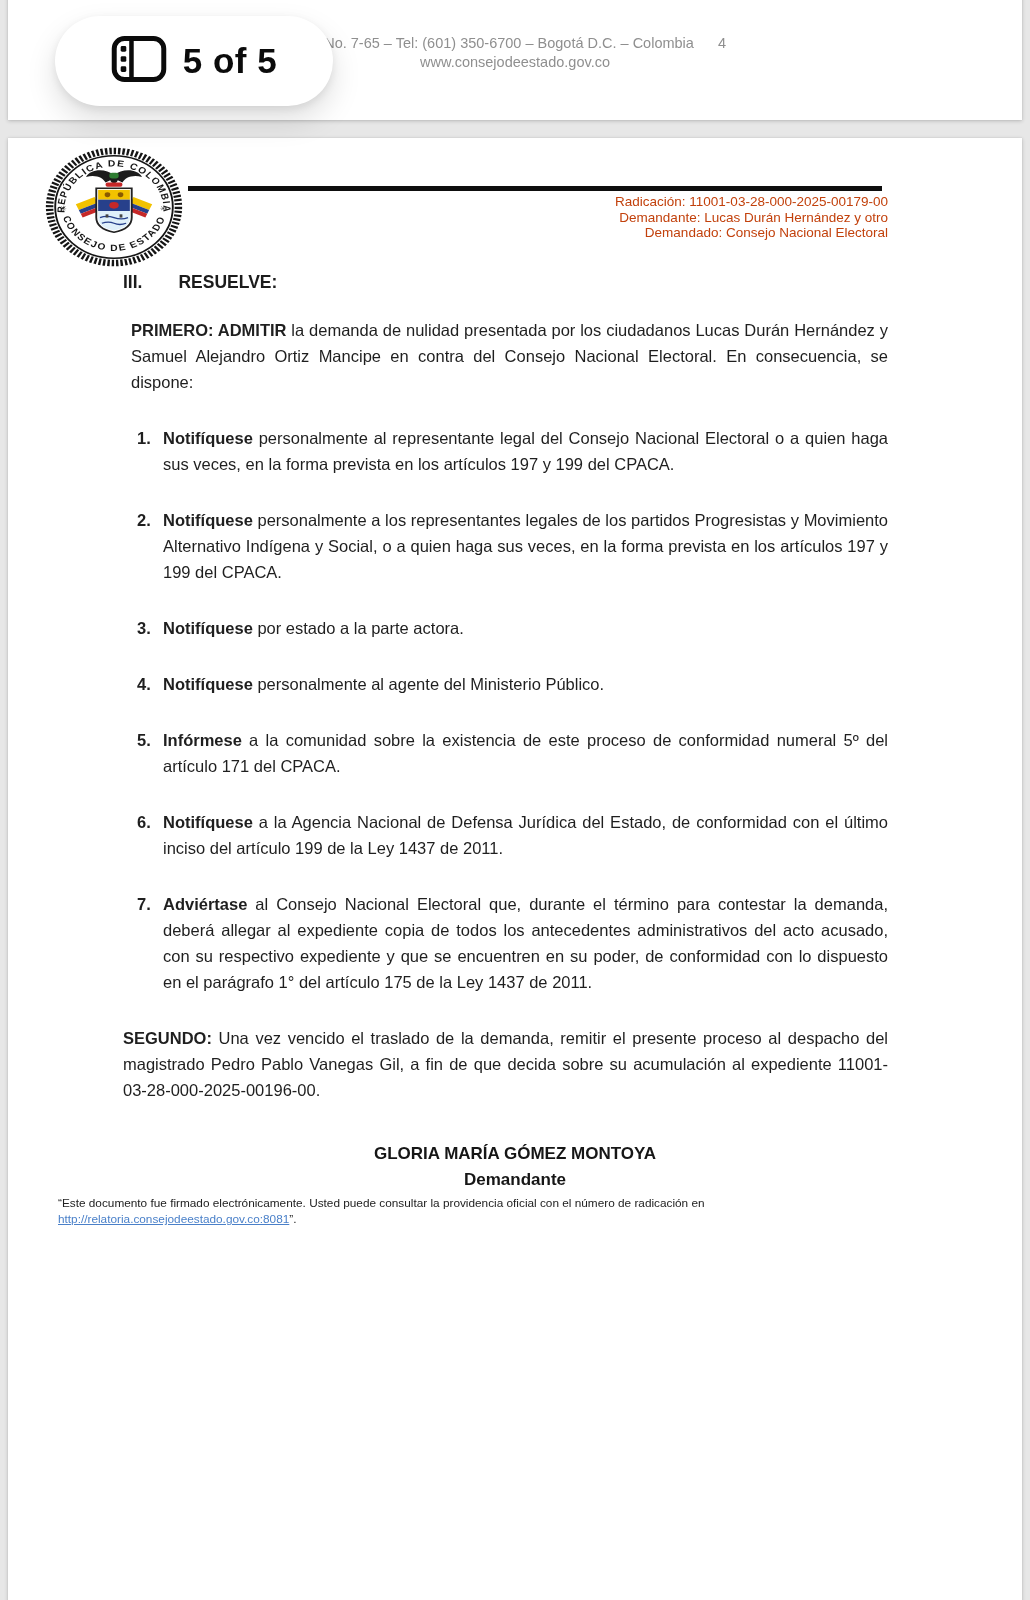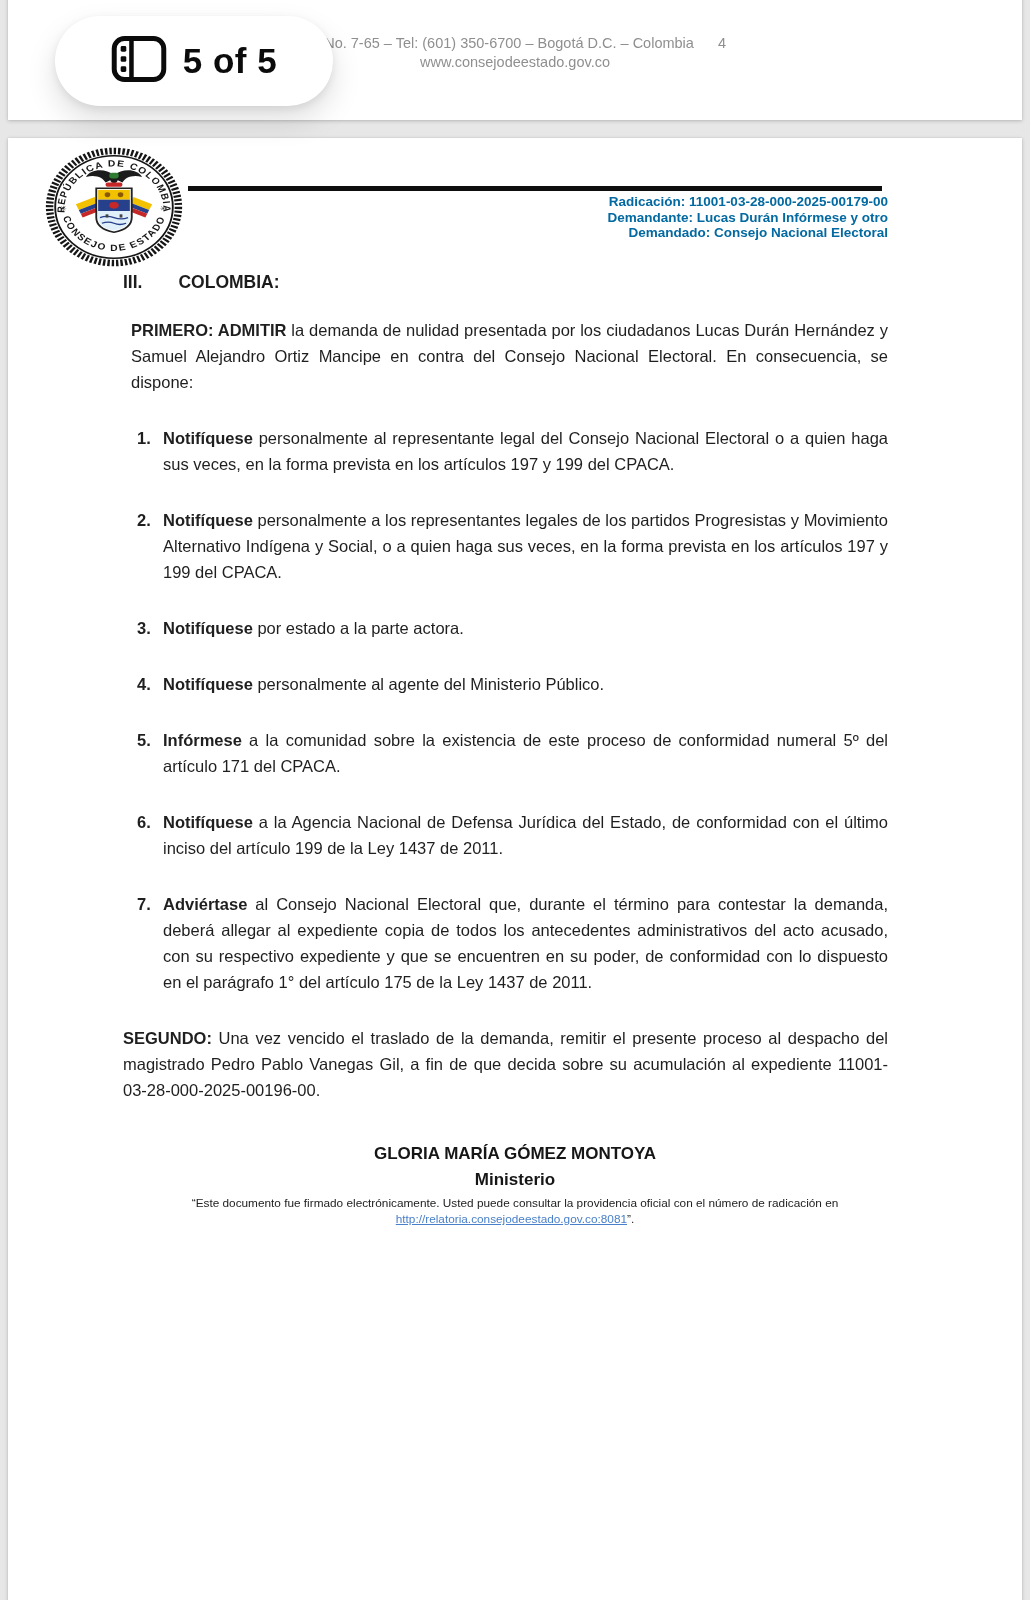--- a/index.html
+++ b/index.html
@@ -30,21 +30,21 @@
     padding-top:44px;text-align:center;color:#8f8f8f;
     font-size:14.5px;line-height:19px;
   }
   .prev-footer .row1{display:flex;justify-content:center;gap:24px;}
   
   .doc-header{position:relative;height:128px;}
   .seal{position:absolute;left:36px;top:8px;}
   .rule{position:absolute;left:180px;right:140px;top:48px;height:5px;background:#0e0e0e;}
   .case-header{
     position:absolute;right:134px;top:56px;text-align:right;
-    color:#0369a1;font-size:13.5px;line-height:15.5px;font-weight:bold;
+    color:#c2410c;font-size:13.5px;line-height:15.5px;
   }
   .section-heading{
     margin:5px 134px 0 115px;display:flex;gap:36px;
     font-size:17.5px;font-weight:700;color:#1c1c1c;line-height:22px;
   }
   .content{
     margin:0 134px 0 115px;color:#1f1f1f;
     font-size:16.5px;line-height:26px;
   }
   .para{text-align:justify;margin:0;}
@@ -53,21 +53,21 @@
   .orders{margin:30px 0 0 0;padding:0;list-style:none;}
   .orders li{display:flex;margin:0 0 30px 14px;}
   .orders .num{width:26px;flex:none;font-weight:700;}
   .orders .itxt{flex:1;text-align:justify;}
   b.lead{font-weight:700;}
   .closing{margin-top:52px;font-weight:700;font-size:17px;color:#161616;}
   .sig-block{margin:38px 30px 0 30px;text-align:center;color:#161616;}
   .sig-name{font-size:17px;font-weight:700;line-height:26px;}
   .sig-title{font-size:17px;font-weight:700;line-height:26px;}
   .footnote{
-    margin:2px 20px 0 20px;text-align:center;color:#222;
+    margin:2px 20px 0 20px;text-align:left;color:#222;
     font-size:11.8px;line-height:16px;
   }
   .footnote a{color:var(--link-blue,#4a80c9);text-decoration:underline;cursor:pointer;}
 </style>
 </head>
 <body>
 
 <div class="viewport">
 
   <div class="page prev">
@@ -143,28 +143,28 @@
             <rect x="66" y="84" width="3" height="4" fill="#444"></rect>
             <rect x="81" y="84" width="3" height="4" fill="#444"></rect>
           </g>
         </svg>
       </div>
 
       <div class="rule"></div>
 
       <div class="case-header">
         <div>Radicación: 11001-03-28-000-2025-00179-00</div>
-        <div>Demandante: Lucas Durán Infórmese y otro</div>
+        <div>Demandante: Lucas Durán Hernández y otro</div>
         <div>Demandado: Consejo Nacional Electoral</div>
       </div>
     </div>
 
     <div class="section-heading">
       <span>III.</span>
-      <span>COLOMBIA:</span>
+      <span>RESUELVE:</span>
     </div>
 
     <div class="content">
 
       <p class="para primero"><b class="lead">PRIMERO: ADMITIR</b><span> la demanda de nulidad presentada por los ciudadanos Lucas Durán Hernández y Samuel Alejandro Ortiz Mancipe en contra del Consejo Nacional Electoral. En consecuencia, se dispone:</span></p>
 
       <ol class="orders">
         <li>
           <span class="num">1.</span>
           <span class="itxt"><b class="lead">Notifíquese</b><span> personalmente al representante legal del Consejo Nacional Electoral o a quien haga sus veces, en la forma prevista en los artículos 197 y 199 del CPACA.</span></span>
@@ -194,21 +194,21 @@
           <span class="itxt"><b class="lead">Adviértase</b><span> al Consejo Nacional Electoral que, durante el término para contestar la demanda, deberá allegar al expediente copia de todos los antecedentes administrativos del acto acusado, con su respectivo expediente y que se encuentren en su poder, de conformidad con lo dispuesto en el parágrafo 1° del artículo 175 de la Ley 1437 de 2011.</span></span>
         </li>
       </ol>
 
       <p class="para segundo"><b class="lead">SEGUNDO:</b><span> Una vez vencido el traslado de la demanda, remitir el presente proceso al despacho del magistrado Pedro Pablo Vanegas Gil, a fin de que decida sobre su acumulación al expediente 11001-03-28-000-2025-00196-00.</span></p>
 
     </div>
 
     <div class="sig-block">
       <div class="sig-name">GLORIA MARÍA GÓMEZ MONTOYA</div>
-      <div class="sig-title">Ministerio</div>
+      <div class="sig-title">Demandante</div>
       <div class="footnote">
         <span>“Este documento fue firmado electrónicamente. Usted puede consultar la providencia oficial con el número de radicación en</span><br>
         <a>http://relatoria.consejodeestado.gov.co:8081</a><span>”.</span>
       </div>
     </div>
 
   </div>
 </div>
 
 </body></html>

